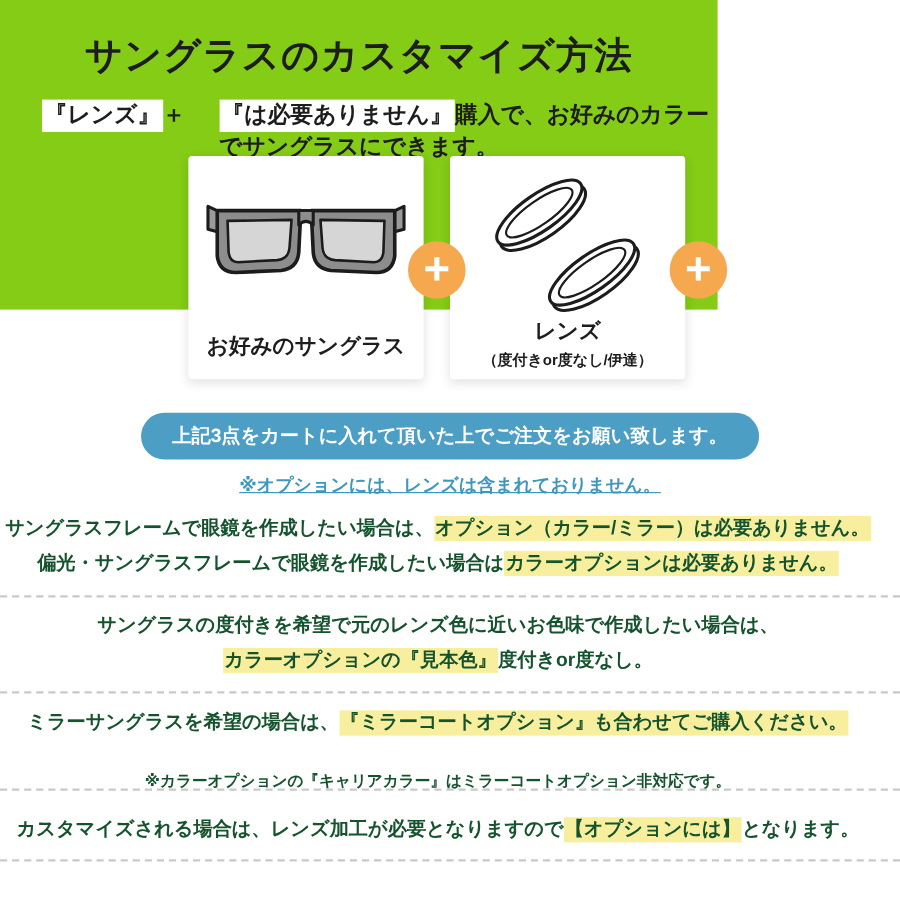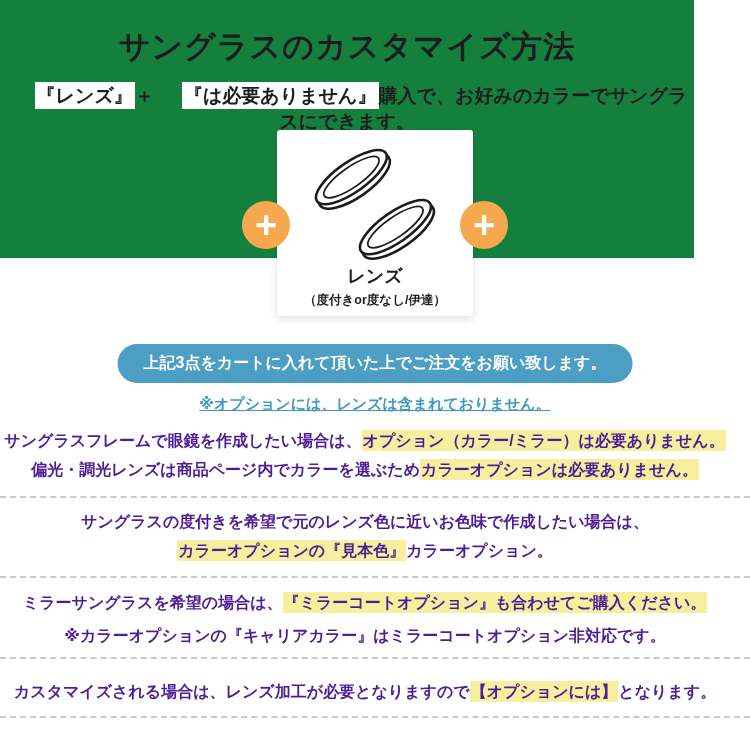--- a/index.html
+++ b/index.html
@@ -4,21 +4,21 @@
 <style>
   html,body{margin:0;padding:0;}
   body{
     width:750px;height:750px;
     font-family:"Liberation Sans","DejaVu Sans",sans-serif;
     background:#ffffff;color:#1d1d1d;
   }
   .page{position:relative;width:750px;height:750px;overflow:hidden;background:#fff;}
 
   
-  .hero{position:absolute;top:0;left:0;width:694px;height:258px;background:#15803d;}
+  .hero{position:absolute;top:0;left:0;width:598px;height:258px;background:#84cc16;}
   .title{padding-top:26px;text-align:center;font-size:31px;font-weight:bold;letter-spacing:1px;color:#1d1d1d;}
   .subtitle{margin-top:15px;text-align:center;font-size:19px;font-weight:bold;color:#1d1d1d;}
   .subtitle .wbox{background:#ffffff;padding:3px 2px;margin-left:28px;}
 
   
   .cards-row{position:absolute;top:130px;left:0;width:750px;display:flex;justify-content:center;align-items:flex-start;z-index:1;}
   .card{width:196px;height:186px;background:#ffffff;border-radius:3px;
         box-shadow:0 3px 9px rgba(0,0,0,0.12);
         display:flex;flex-direction:column;align-items:center;}
   .card-icon{height:126px;display:flex;align-items:center;justify-content:center;margin-top:10px;}
@@ -30,23 +30,23 @@
         font-size:38px;font-weight:bold;line-height:1;margin:71px -13px 0;z-index:2;flex:0 0 auto;}
 
   
   .banner{position:absolute;top:344px;left:50%;transform:translateX(-50%);
         background:#4C9EC4;color:#ffffff;font-size:16px;font-weight:bold;
         padding:9px 26px;border-radius:22px;white-space:nowrap;}
   .note{position:absolute;top:395px;left:0;width:750px;text-align:center;
         color:#3E97BF;font-size:15px;font-weight:bold;text-decoration:underline;}
 
   
-  .sec{position:absolute;left:0;width:730px;text-align:center;font-size:16px;font-weight:bold;color:#4c1d95;}
+  .sec{position:absolute;left:0;width:730px;text-align:center;font-size:16px;font-weight:bold;color:#14532d;}
   .sec .line{line-height:29px;white-space:nowrap;}
-  .sec .line.small{font-size:16px;line-height:26px;margin-top:6px;}
+  .sec .line.small{font-size:13px;line-height:26px;margin-top:21px;}
   .hl{background:#F7EF9E;padding:2px 1px;}
   #sec1{top:426px;}
   #sec2{top:507px;}
   #sec3{top:588px;}
   #sec4{top:677px;}
   .sep{position:absolute;left:0;width:750px;border-top:2px dashed #c9c9c9;}
   #sep1{top:496px;}
   #sep2{top:576px;}
   #sep3{top:657px;}
   #sep4{top:716px;}
@@ -60,20 +60,34 @@
 
   <div class="hero">
     <div class="title">サングラスのカスタマイズ方法</div>
     <div class="subtitle">
       <span class="wbox">『レンズ』</span><span>＋</span><span class="wbox">『は必要ありません』</span><span>購入で、お好みのカラーでサングラスにできます。</span>
     </div>
   </div>
 
   <div class="cards-row">
 
+    <div class="card">
+      <div class="card-icon">
+        <svg width="172" height="76" viewBox="0 0 200 88">
+          <path d="M18,14 L5,8 L5,30 L16,33 Z" fill="#9a9a9a" stroke="#1c1c1c" stroke-width="3" stroke-linejoin="round"></path>
+          <path d="M182,14 L195,8 L195,30 L184,33 Z" fill="#9a9a9a" stroke="#1c1c1c" stroke-width="3" stroke-linejoin="round"></path>
+          <path d="M14,12 L95,12 L93,52 Q92,68 76,70 L32,72 Q16,72 14,56 Z" fill="#8d8d8d" stroke="#1c1c1c" stroke-width="3.5" stroke-linejoin="round"></path>
+          <path d="M186,12 L105,12 L107,52 Q108,68 124,70 L168,72 Q184,72 186,56 Z" fill="#8d8d8d" stroke="#1c1c1c" stroke-width="3.5" stroke-linejoin="round"></path>
+          <path d="M93,12 L107,12 L107,26 Q100,19 93,26 Z" fill="#8d8d8d" stroke="#1c1c1c" stroke-width="3" stroke-linejoin="round"></path>
+          <path d="M24,22 L86,21 L84,48 Q83,59 72,60 L34,62 Q26,62 25,52 Z" fill="#d6d6d6" stroke="#1c1c1c" stroke-width="2.5" stroke-linejoin="round"></path>
+          <path d="M176,22 L114,21 L116,48 Q117,59 128,60 L166,62 Q174,62 175,52 Z" fill="#d6d6d6" stroke="#1c1c1c" stroke-width="2.5" stroke-linejoin="round"></path>
+        </svg>
+      </div>
+      <div class="card-label">お好みのサングラス</div>
+    </div>
 
     <div class="plus-badge">+</div>
 
     <div class="card">
       <div class="card-icon">
         <svg width="150" height="122" viewBox="0 0 150 122">
           <g transform="rotate(-35 52 36)">
             <ellipse cx="52" cy="40" rx="42" ry="16" fill="#ffffff" stroke="#1c1c1c" stroke-width="2.6"></ellipse>
             <ellipse cx="52" cy="35" rx="42" ry="15" fill="#ffffff" stroke="#1c1c1c" stroke-width="2.6"></ellipse>
             <ellipse cx="52" cy="35" rx="33" ry="10" fill="none" stroke="#1c1c1c" stroke-width="1.8"></ellipse>
@@ -92,27 +106,27 @@
     <div class="plus-badge">+</div>
 
 
   </div>
 
   <div class="banner">上記3点をカートに入れて頂いた上でご注文をお願い致します。</div>
   <div class="note">※オプションには、レンズは含まれておりません。</div>
 
   <div class="sec" id="sec1">
     <div class="line"><span>サングラスフレームで眼鏡を作成したい場合は、</span><span class="hl">オプション（カラー/ミラー）は必要ありません。</span></div>
-    <div class="line"><span>偏光・調光レンズは商品ページ内でカラーを選ぶため</span><span class="hl">カラーオプションは必要ありません。</span></div>
+    <div class="line"><span>偏光・サングラスフレームで眼鏡を作成したい場合は</span><span class="hl">カラーオプションは必要ありません。</span></div>
   </div>
   <div class="sep" id="sep1"></div>
 
   <div class="sec" id="sec2">
     <div class="line"><span>サングラスの度付きを希望で元のレンズ色に近いお色味で作成したい場合は、</span></div>
-    <div class="line"><span class="hl">カラーオプションの『見本色』</span><span>カラーオプション。</span></div>
+    <div class="line"><span class="hl">カラーオプションの『見本色』</span><span>度付きor度なし。</span></div>
   </div>
   <div class="sep" id="sep2"></div>
 
   <div class="sec" id="sec3">
     <div class="line"><span>ミラーサングラスを希望の場合は、</span><span class="hl">『ミラーコートオプション』も合わせてご購入ください。</span></div>
     <div class="line small"><span>※カラーオプションの『キャリアカラー』はミラーコートオプション非対応です。</span></div>
   </div>
   <div class="sep" id="sep3"></div>
 
   <div class="sec" id="sec4">

